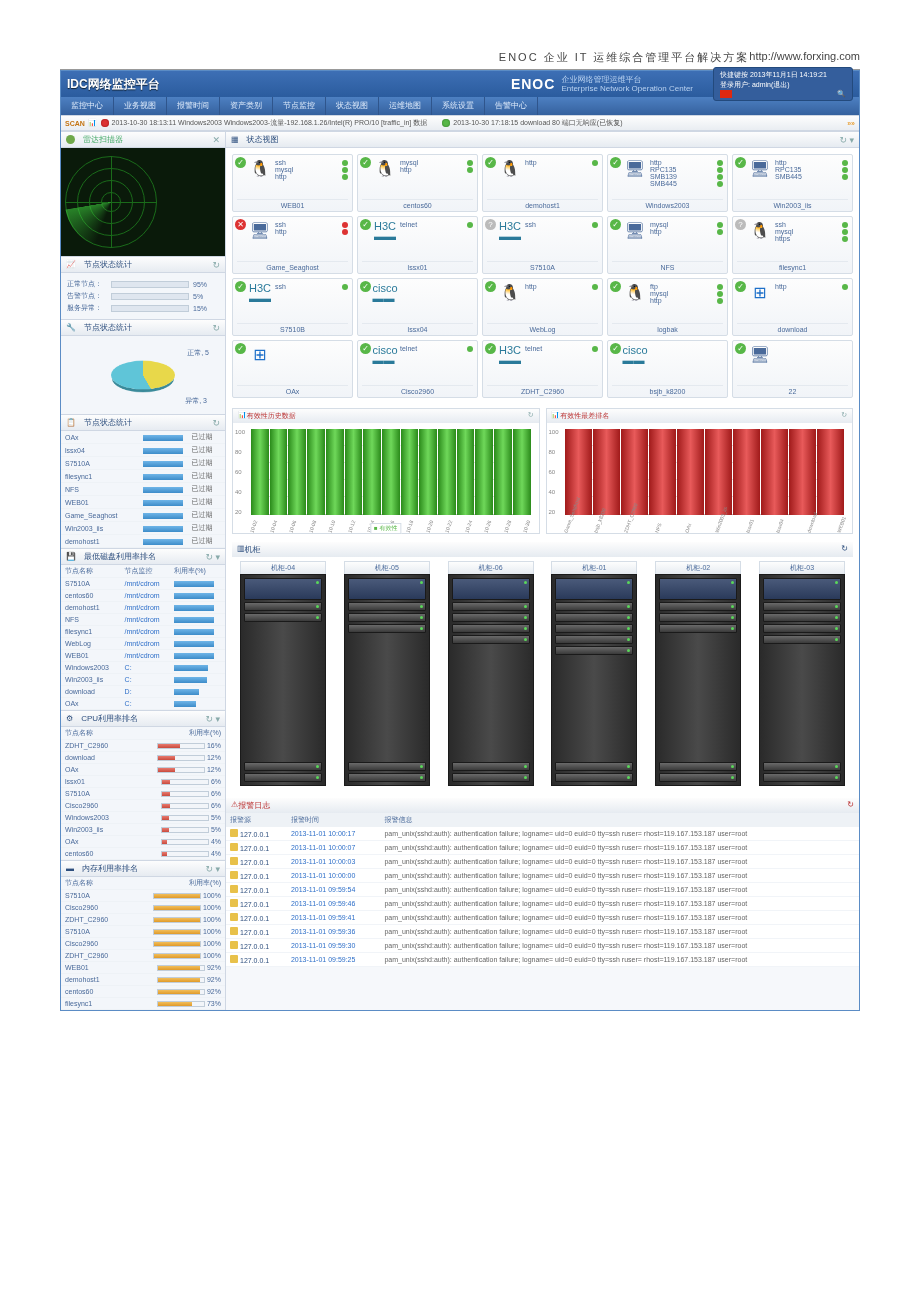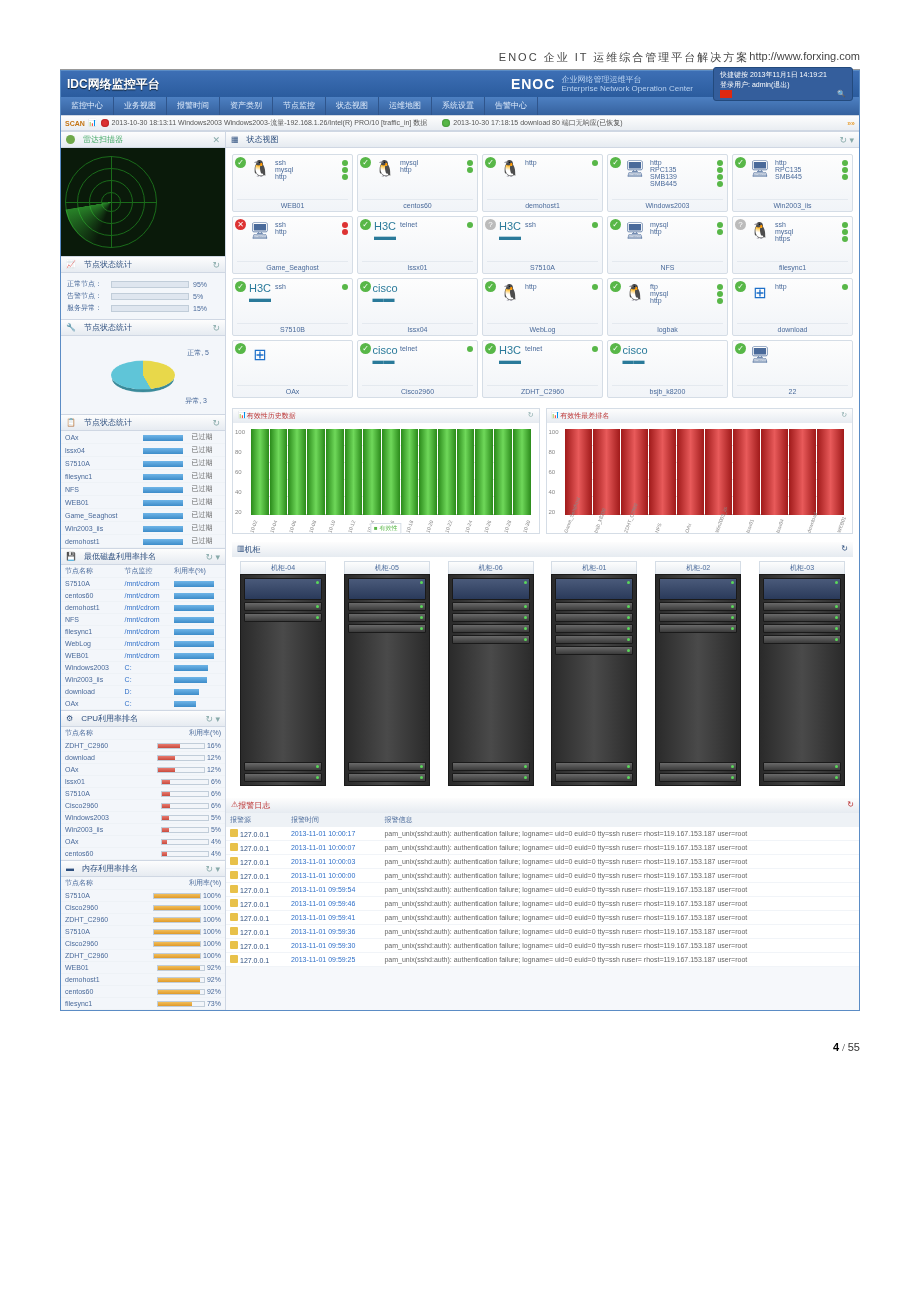--- a/index.html
+++ b/index.html
@@ -1001,17 +1001,14 @@
                   <td style="color:#2e6fc9">2013-11-01 09:59:25</td>
                   <td>pam_unix(sshd:auth): authentication failure; logname= uid=0 euid=0 tty=ssh ruser= rhost=119.167.153.187 user=root</td>
                 </tr>
               </tbody>
             </table>
       </div>
     </div>
   </div>
 </div>
 
-<div class="footer">
-  <b>4</b> / <span>55</span>
-</div>
 
 </div>
 
 </body></html>

